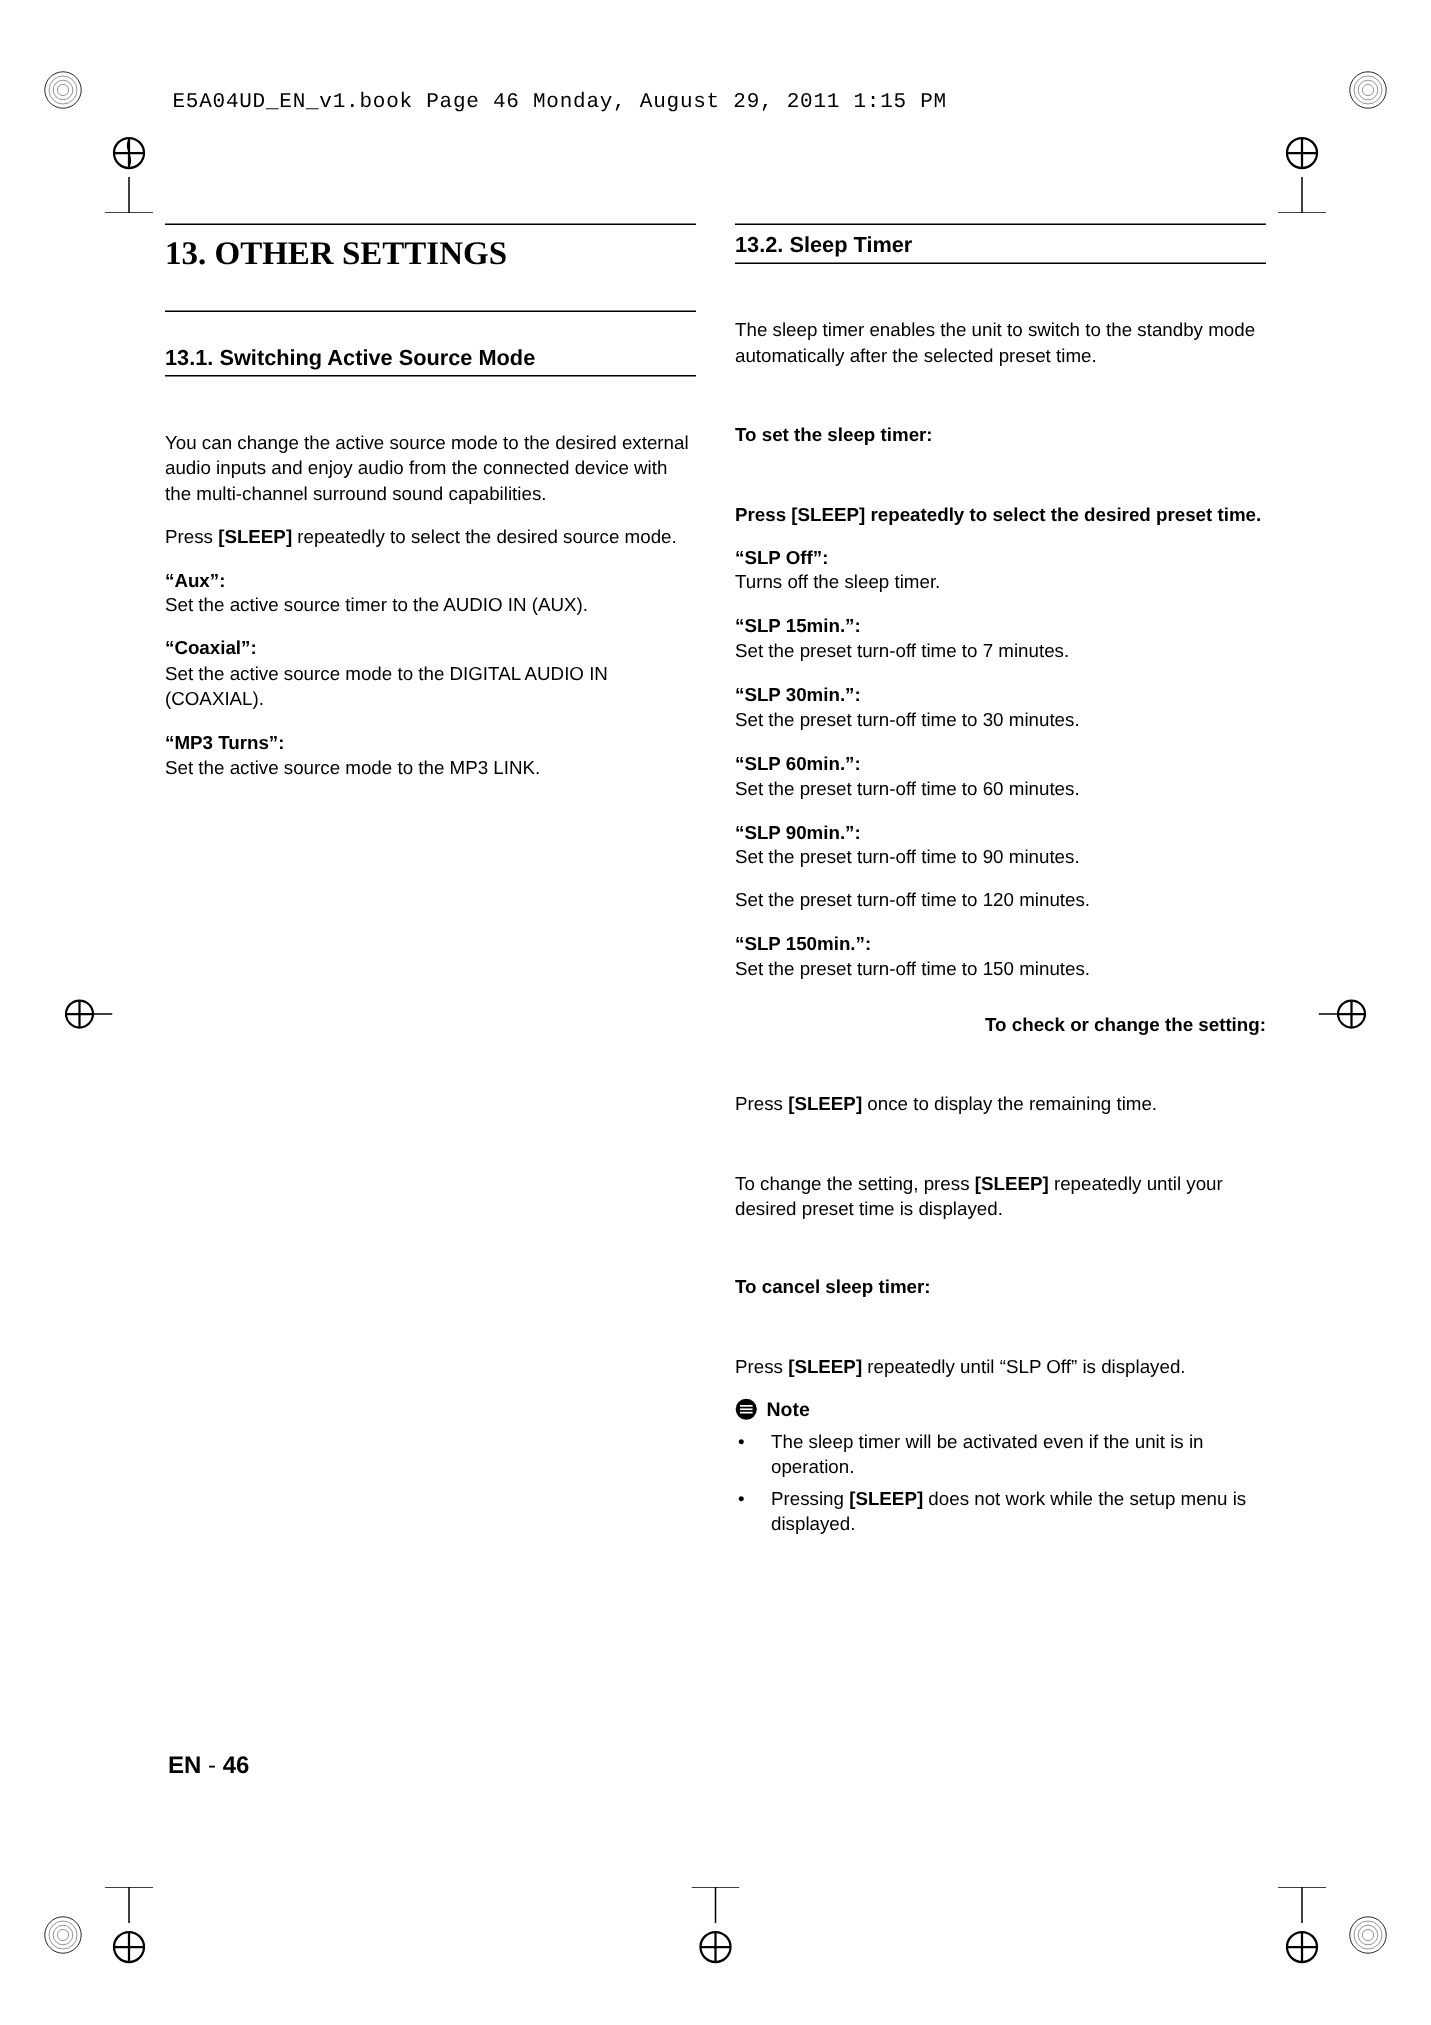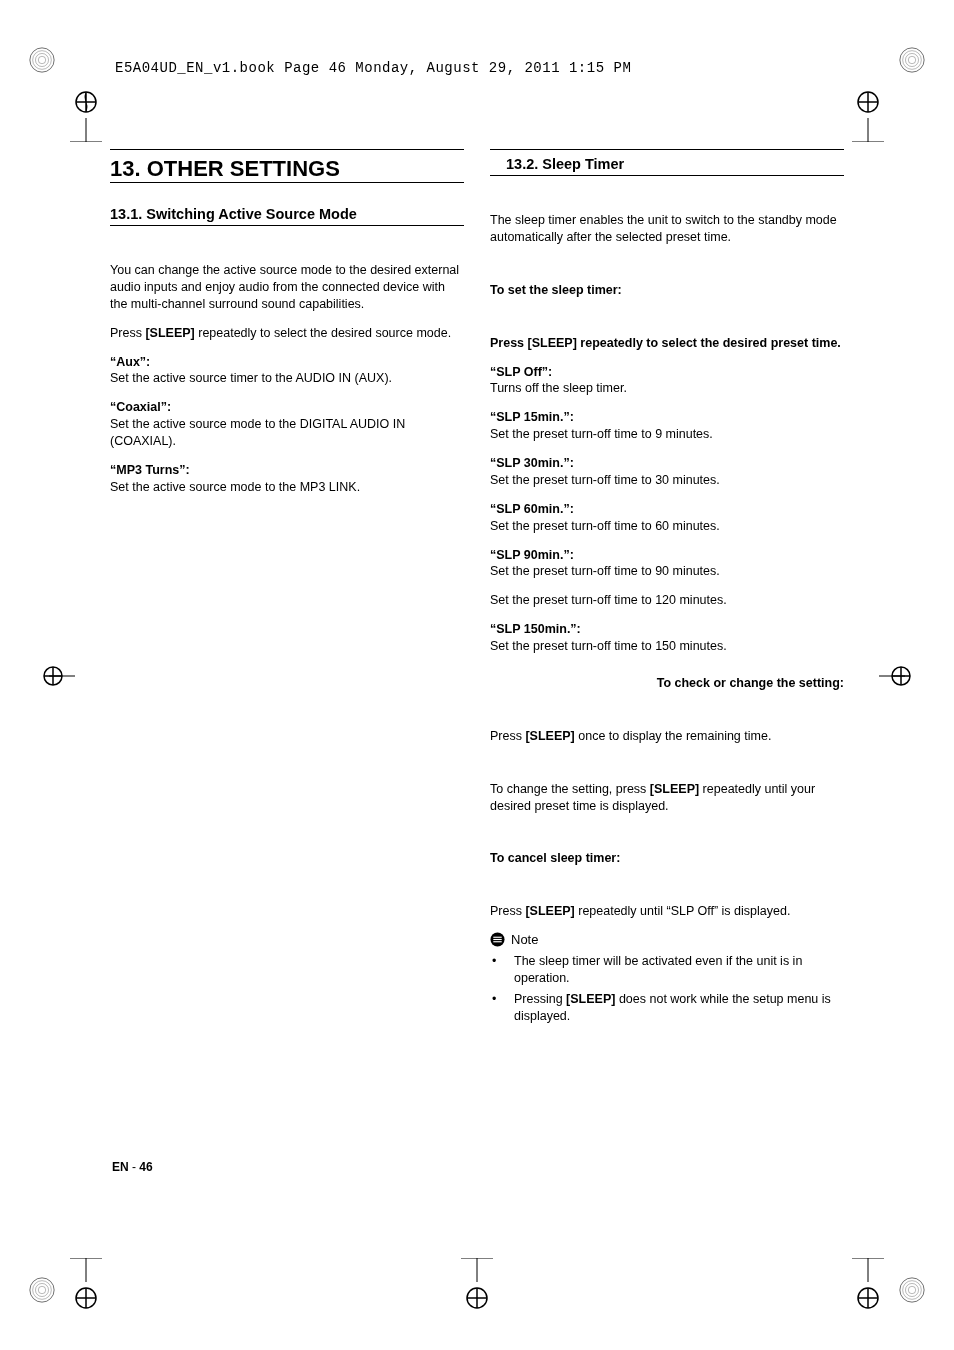--- a/index.html
+++ b/index.html
@@ -57,21 +57,22 @@
       gap: 26px;
     }
     .col {
       flex: 1;
       min-width: 0;
     }
     .chapter-title {
       font-size: 22px;
       font-weight: bold;
       margin-top: 6px;
-      margin-bottom: 0;
+      margin-bottom: 25px;
+      font-family: Liberation Serif, serif;
     }
     .hr-under-chapter {
       border-top: 1px solid #000;
       margin-bottom: 23px;
     }
     .section-title {
       font-size: 14.5px;
       font-weight: bold;
       margin-bottom: 3px;
     }
@@ -98,43 +99,43 @@
     .def {
       font-size: 12.5px;
       line-height: 1.35;
       margin-bottom: 12px;
     }
     .bold { font-weight: bold; }
     .note-header {
       display: flex;
       gap: 6px;
       font-size: 13px;
-      font-weight: normal;
+      font-weight: bold;
       margin-bottom: 6px;
       margin-top: 4px;
     }
     .note-list {
       list-style: none;
       padding-left: 2px;
     }
     .note-list li {
       font-size: 12.5px;
       line-height: 1.35;
       margin-bottom: 4px;
       display: flex;
     }
     .bullet {
       width: 22px;
       flex-shrink: 0;
     }
     .footer {
       position: absolute;
-      bottom: 176px;
+      bottom: 163px;
       left: 112px;
-      font-size: 12px;
+      font-size: 16px;
     }
     .footer .en { font-weight: bold; }
     .footer .num { font-weight: bold; }
   </style>
 </head>
 <body>
 
 <svg class="corner-ornament corner-tl" viewBox="0 0 30 30">
     <circle cx="15" cy="15" r="13" fill="none" stroke="#000" stroke-width="0.6"></circle>
     <g stroke="#000" stroke-width="0.3" fill="none">
@@ -234,38 +235,38 @@
 
       <div class="term">“Coaxial”:</div>
       <div class="def">Set the active source mode to the DIGITAL AUDIO IN (COAXIAL).</div>
 
       <div class="term">“MP3 Turns”:</div>
       <div class="def">Set the active source mode to the MP3 LINK.</div>
     </div>
 
     <div class="col">
       <div class="hr-top"></div>
-      <div class="section-title" style="margin-top:6px;margin-left:16px;">13.2. Sleep Timer</div>
+      <div class="section-title" style="margin-top:6px;">13.2. Sleep Timer</div>
       <div class="hr-under-section"></div>
 
       <p class="para">The sleep timer enables the unit to switch to the standby mode automatically after the selected preset time.</p>
 
       <p class="para bold">To set the sleep timer:</p>
 
       <p class="para bold">
         <span>Press </span><span>[SLEEP]</span><span> repeatedly to select the desired preset time.</span>
       </p>
 
       <div>
           <div class="term">“SLP Off”:</div>
           <div class="def">Turns off the sleep timer.</div>
         </div>
       <div>
           <div class="term">“SLP 15min.”:</div>
-          <div class="def">Set the preset turn-off time to 9 minutes.</div>
+          <div class="def">Set the preset turn-off time to 7 minutes.</div>
         </div>
       <div>
           <div class="term">“SLP 30min.”:</div>
           <div class="def">Set the preset turn-off time to 30 minutes.</div>
         </div>
       <div>
           <div class="term">“SLP 60min.”:</div>
           <div class="def">Set the preset turn-off time to 60 minutes.</div>
         </div>
       <div>

